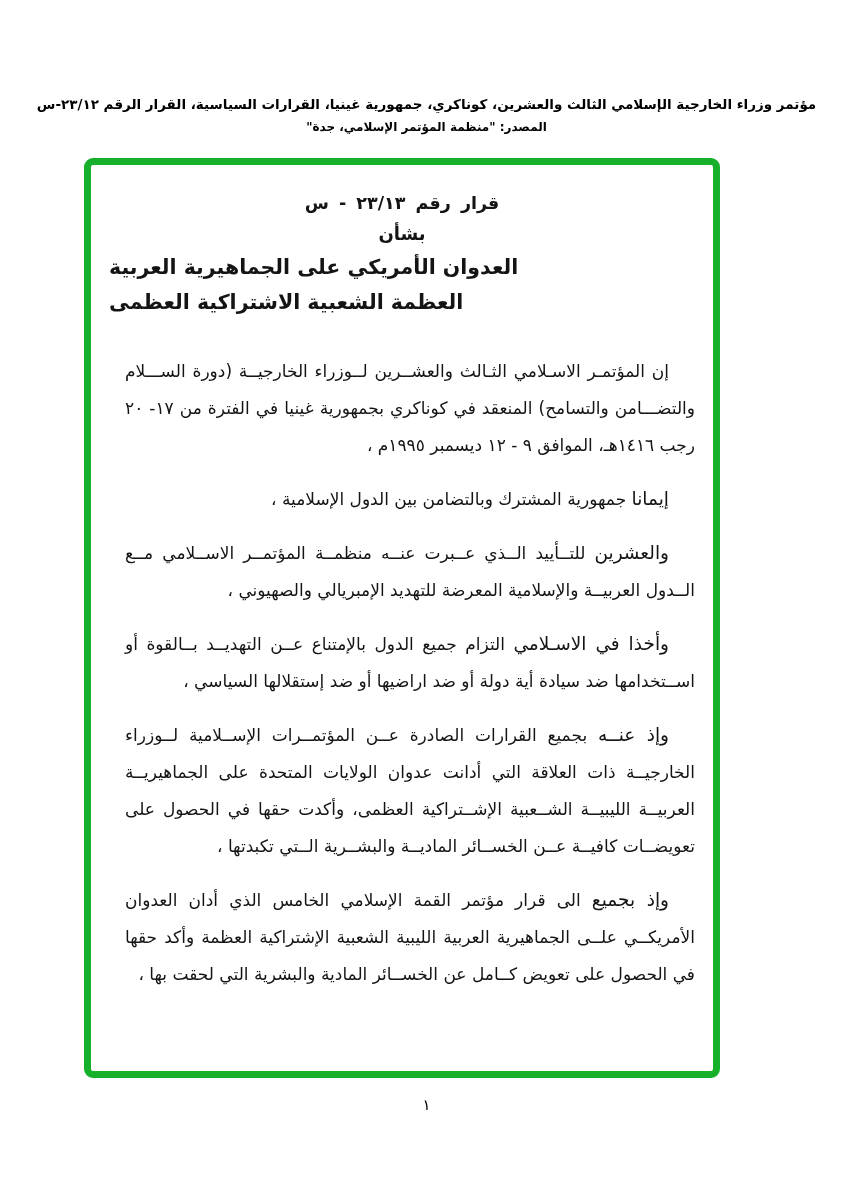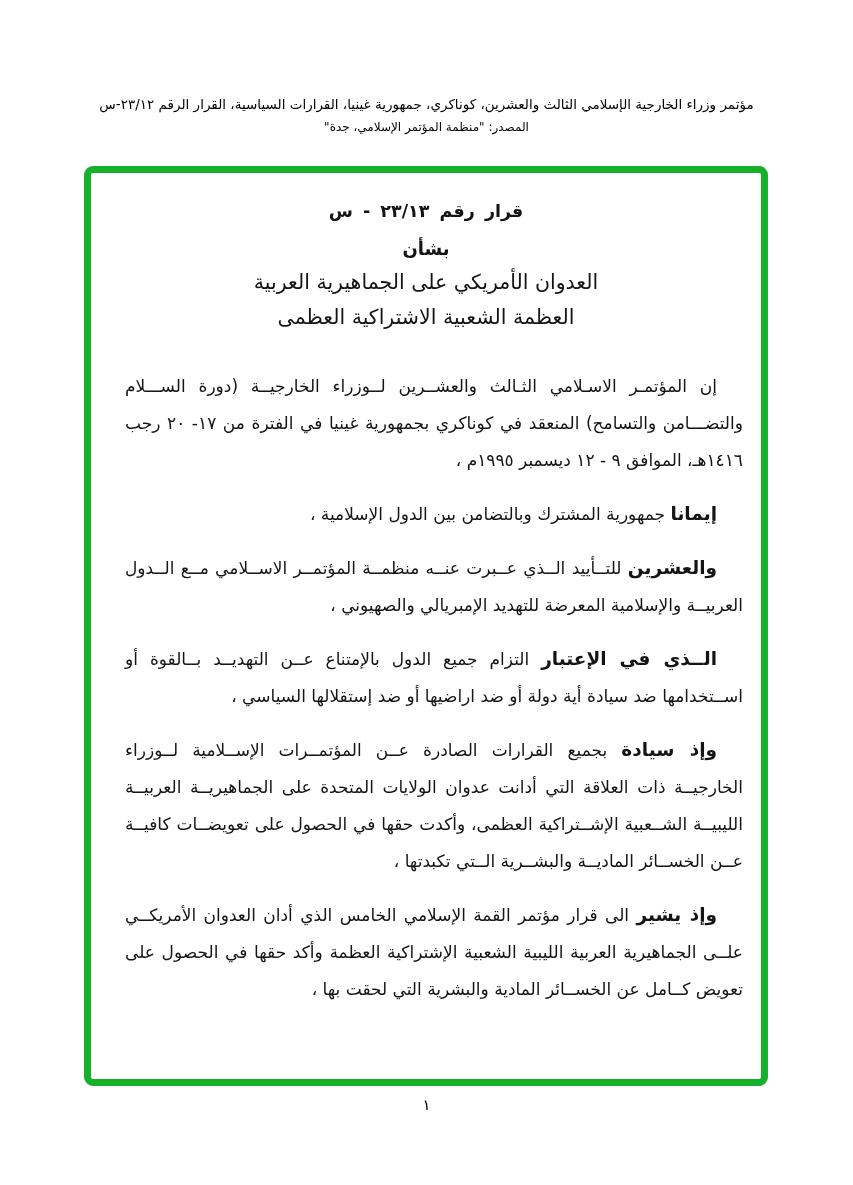--- a/index.html
+++ b/index.html
@@ -17,82 +17,82 @@
   }
 
   
   .page-header {
     position: absolute;
     top: 96px;
     left: 0;
     right: 0;
     direction: rtl;
     text-align: center;
-    font-weight: normal;
+    font-weight: bold;
     color: #000;
   }
   .page-header .line1 {
     font-size: 13.5px;
     white-space: nowrap;
     letter-spacing: 0.1px;
   }
   .page-header .line2 {
     font-size: 12px;
     margin-top: 8px;
   }
 
   
   .doc-frame {
     position: absolute;
     left: 84px;
-    top: 166px;
-    width: 684px;
+    top: 158px;
+    width: 636px;
     height: 920px;
     box-sizing: border-box;
     border: 7px solid #17b02a;
     border-radius: 9px;
     padding: 22px 18px 0 18px;
     direction: rtl;
     background: #ffffff;
   }
 
   .res-number {
     text-align: center;
     font-weight: bold;
     font-size: 17.5px;
     margin-top: 6px;
     word-spacing: 4px;
   }
   .subject {
     text-align: center;
     font-weight: bold;
     font-size: 18px;
-    margin-top: 17px;
+    margin-top: 10px;
   }
   .doc-title {
-    text-align: center;
-    font-weight: normal;
+    text-align: left;
+    font-weight: bold;
     font-size: 20.5px;
     margin-top: 11px;
     letter-spacing: 0.2px;
   }
 
   .doc-body {
     margin-top: 38px;
     font-size: 17px;
     line-height: 37px;
     text-align: justify;
     text-justify: inter-word;
   }
   .par {
     margin: 0 0 16px 16px;
     text-indent: 26px;
   }
   .par .lead {
-    font-weight: bold;
+    font-weight: normal;
     font-size: 18.5px;
   }
 
   .page-number {
     position: absolute;
     top: 1096px;
     left: 0;
     right: 0;
     text-align: center;
     font-size: 15px;
@@ -110,19 +110,19 @@
 <div class="doc-frame" style="border-color: rgb(23, 176, 42);">
   <div class="res-number">قرار رقم  ٢٣/١٣ - س</div>
   <div class="subject">بشأن</div>
   <div class="doc-title">العدوان الأمريكي على الجماهيرية العربية</div>
   <div class="doc-title">العظمة الشعبية الاشتراكية العظمى</div>
 
   <div class="doc-body">
     <p class="par"><span class="lead"></span><span>إن المؤتمـر الاسـلامي الثـالث والعشــرين لــوزراء الخارجيــة (دورة الســـلام والتضـــامن والتسامح) المنعقد في كوناكري بجمهورية غينيا في الفترة من ١٧- ٢٠ رجب ١٤١٦هـ، الموافق ٩ - ١٢ ديسمبر ١٩٩٥م ،</span></p>
     <p class="par"><span class="lead">إيمانا</span><span> جمهورية المشترك وبالتضامن بين الدول الإسلامية ،</span></p>
     <p class="par"><span class="lead">والعشرين</span><span> للتــأييد الــذي عــبرت عنــه منظمــة المؤتمــر الاســلامي مــع الــدول العربيــة والإسلامية المعرضة للتهديد الإمبريالي والصهيوني ،</span></p>
-    <p class="par"><span class="lead">الــذي في الإعتبار</span><span> التزام جميع الدول بالإمتناع عــن التهديــد بــالقوة أو اســتخدامها ضد سيادة أية دولة أو ضد اراضيها أو ضد إستقلالها السياسي ،</span></p>
-    <p class="par"><span class="lead">وإذ سيادة</span><span> بجميع القرارات الصادرة عــن المؤتمــرات الإســلامية لــوزراء الخارجيــة ذات العلاقة التي أدانت عدوان الولايات المتحدة على الجماهيريــة العربيــة الليبيــة الشــعبية الإشــتراكية العظمى، وأكدت حقها في الحصول على تعويضــات كافيــة عــن الخســائر الماديــة والبشــرية الــتي تكبدتها ،</span></p>
-    <p class="par"><span class="lead">وإذ يشير</span><span> الى قرار مؤتمر القمة الإسلامي الخامس الذي أدان العدوان الأمريكــي علــى الجماهيرية العربية الليبية الشعبية الإشتراكية العظمة وأكد حقها في الحصول على تعويض كــامل عن الخســائر المادية والبشرية التي لحقت بها ،</span></p>
+    <p class="par"><span class="lead">وأخذا في الاسـلامي</span><span> التزام جميع الدول بالإمتناع عــن التهديــد بــالقوة أو اســتخدامها ضد سيادة أية دولة أو ضد اراضيها أو ضد إستقلالها السياسي ،</span></p>
+    <p class="par"><span class="lead">وإذ عنــه</span><span> بجميع القرارات الصادرة عــن المؤتمــرات الإســلامية لــوزراء الخارجيــة ذات العلاقة التي أدانت عدوان الولايات المتحدة على الجماهيريــة العربيــة الليبيــة الشــعبية الإشــتراكية العظمى، وأكدت حقها في الحصول على تعويضــات كافيــة عــن الخســائر الماديــة والبشــرية الــتي تكبدتها ،</span></p>
+    <p class="par"><span class="lead">وإذ بجميع</span><span> الى قرار مؤتمر القمة الإسلامي الخامس الذي أدان العدوان الأمريكــي علــى الجماهيرية العربية الليبية الشعبية الإشتراكية العظمة وأكد حقها في الحصول على تعويض كــامل عن الخســائر المادية والبشرية التي لحقت بها ،</span></p>
   </div>
 </div>
 
 <div class="page-number">١</div>
 
 </body></html>

